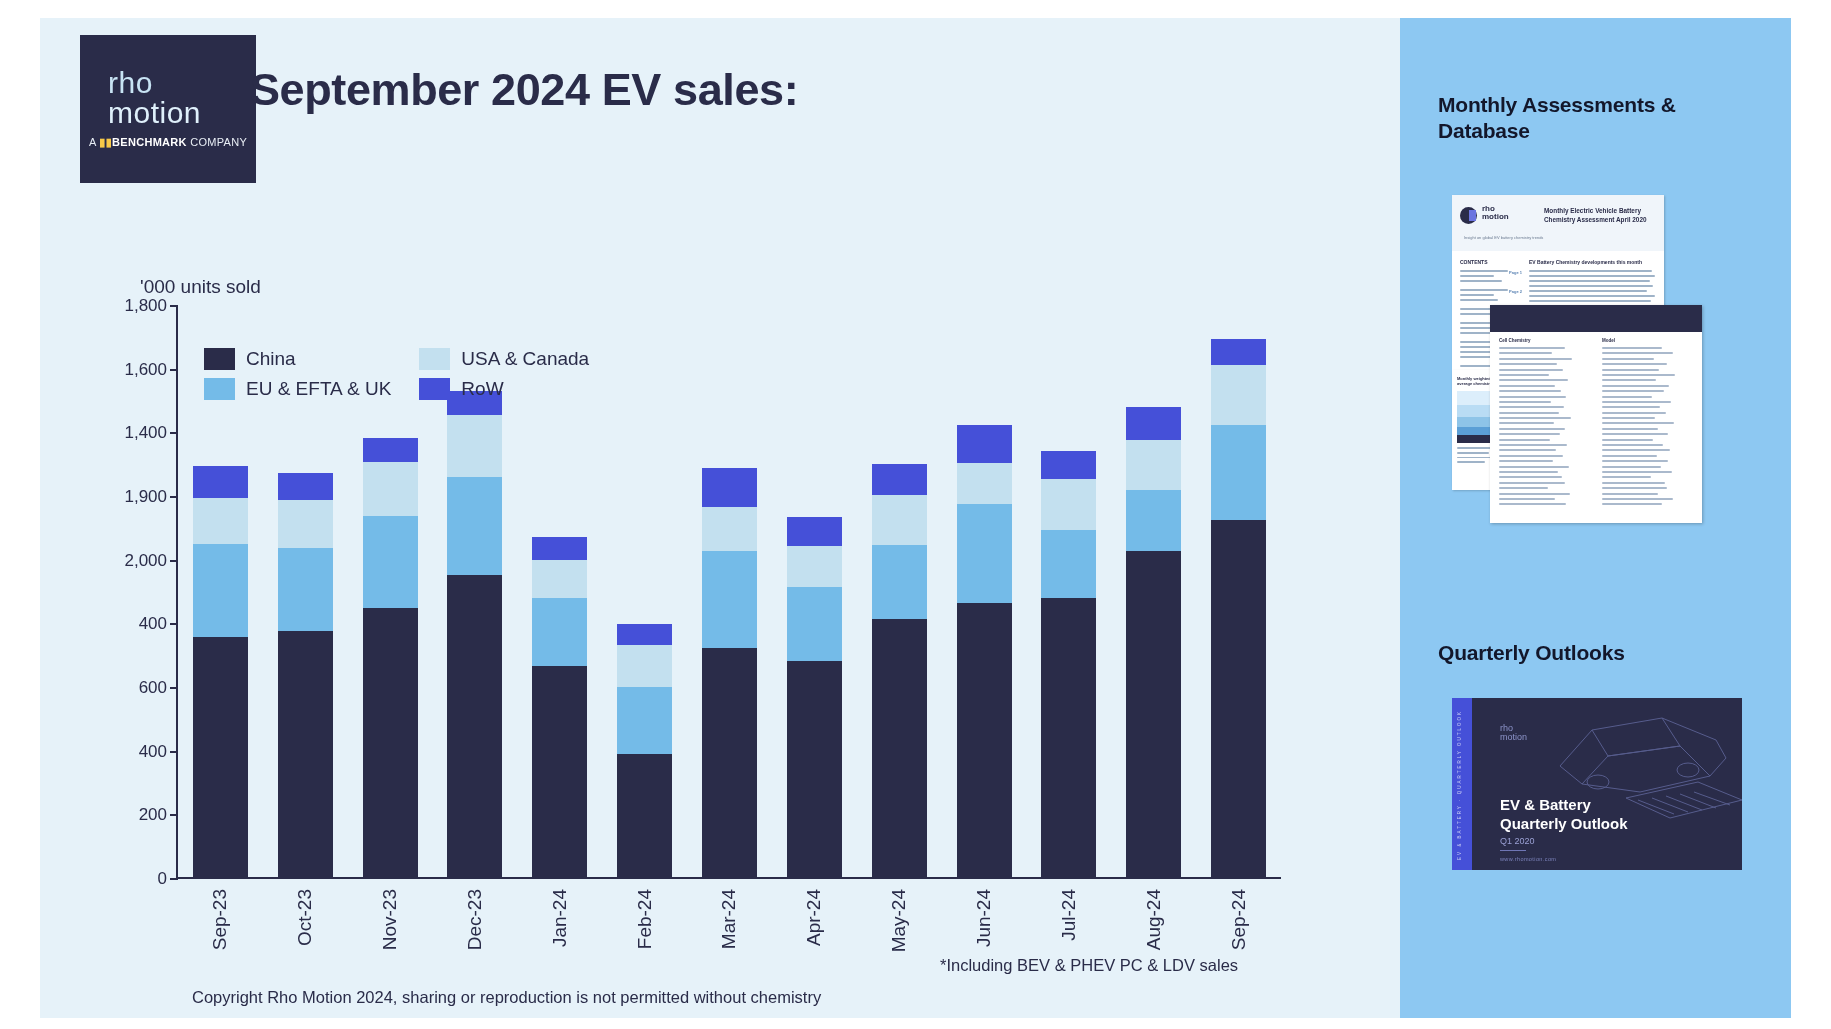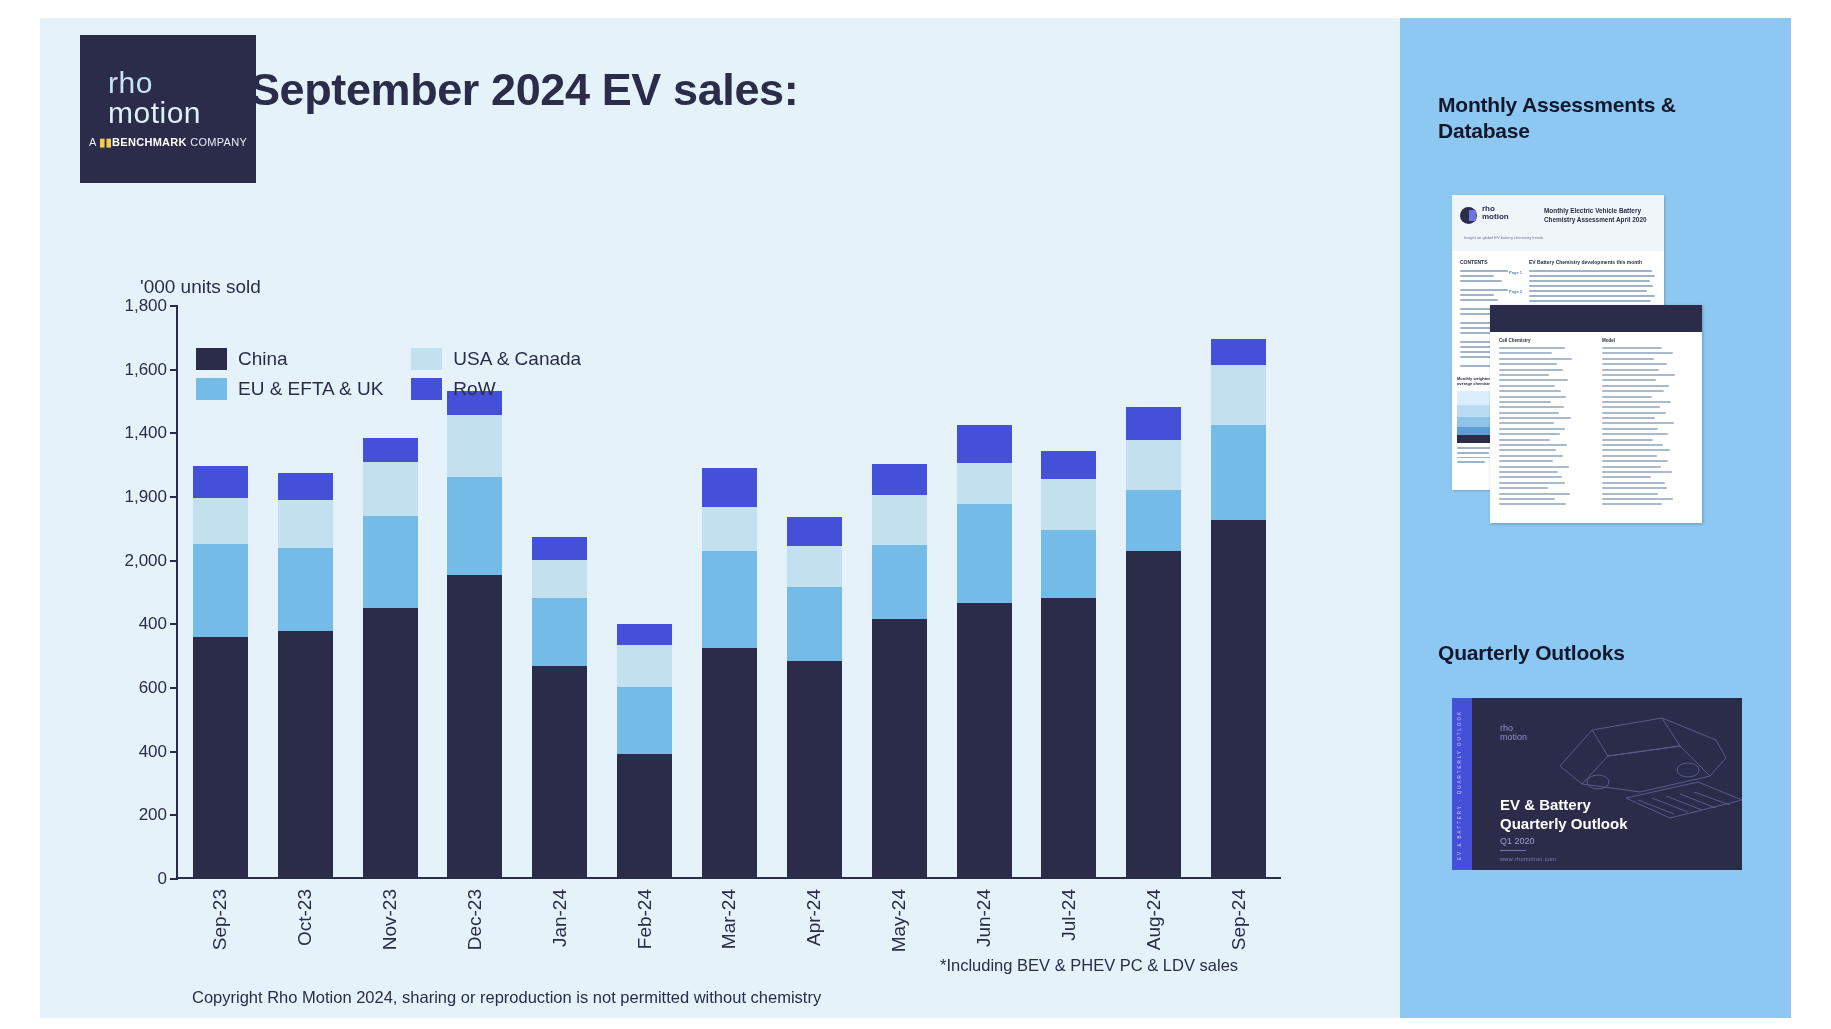--- a/index.html
+++ b/index.html
@@ -102,21 +102,21 @@
   .xtick-label {
     position: absolute; top: 100%; left: 50%;
     margin-top: 12px;
     transform-origin: left top;
     transform: rotate(-90deg) translate(-100%, -50%);
     font-size: 19px; color: #2a2c49; white-space: nowrap;
   }
 
   
   .legend {
-    position: absolute; left: 156px; top: 330px;
+    position: absolute; left: 164px; top: 330px;
     display: grid;
     grid-template-columns: auto auto;
     column-gap: 28px; row-gap: 8px;
   }
   .legend-item { display: flex; align-items: center; }
   .legend-swatch {
     width: 31px; height: 22px; margin-right: 11px; flex: none;
   }
   .legend-text { font-size: 19px; color: #2a2c49; white-space: nowrap; }
 

